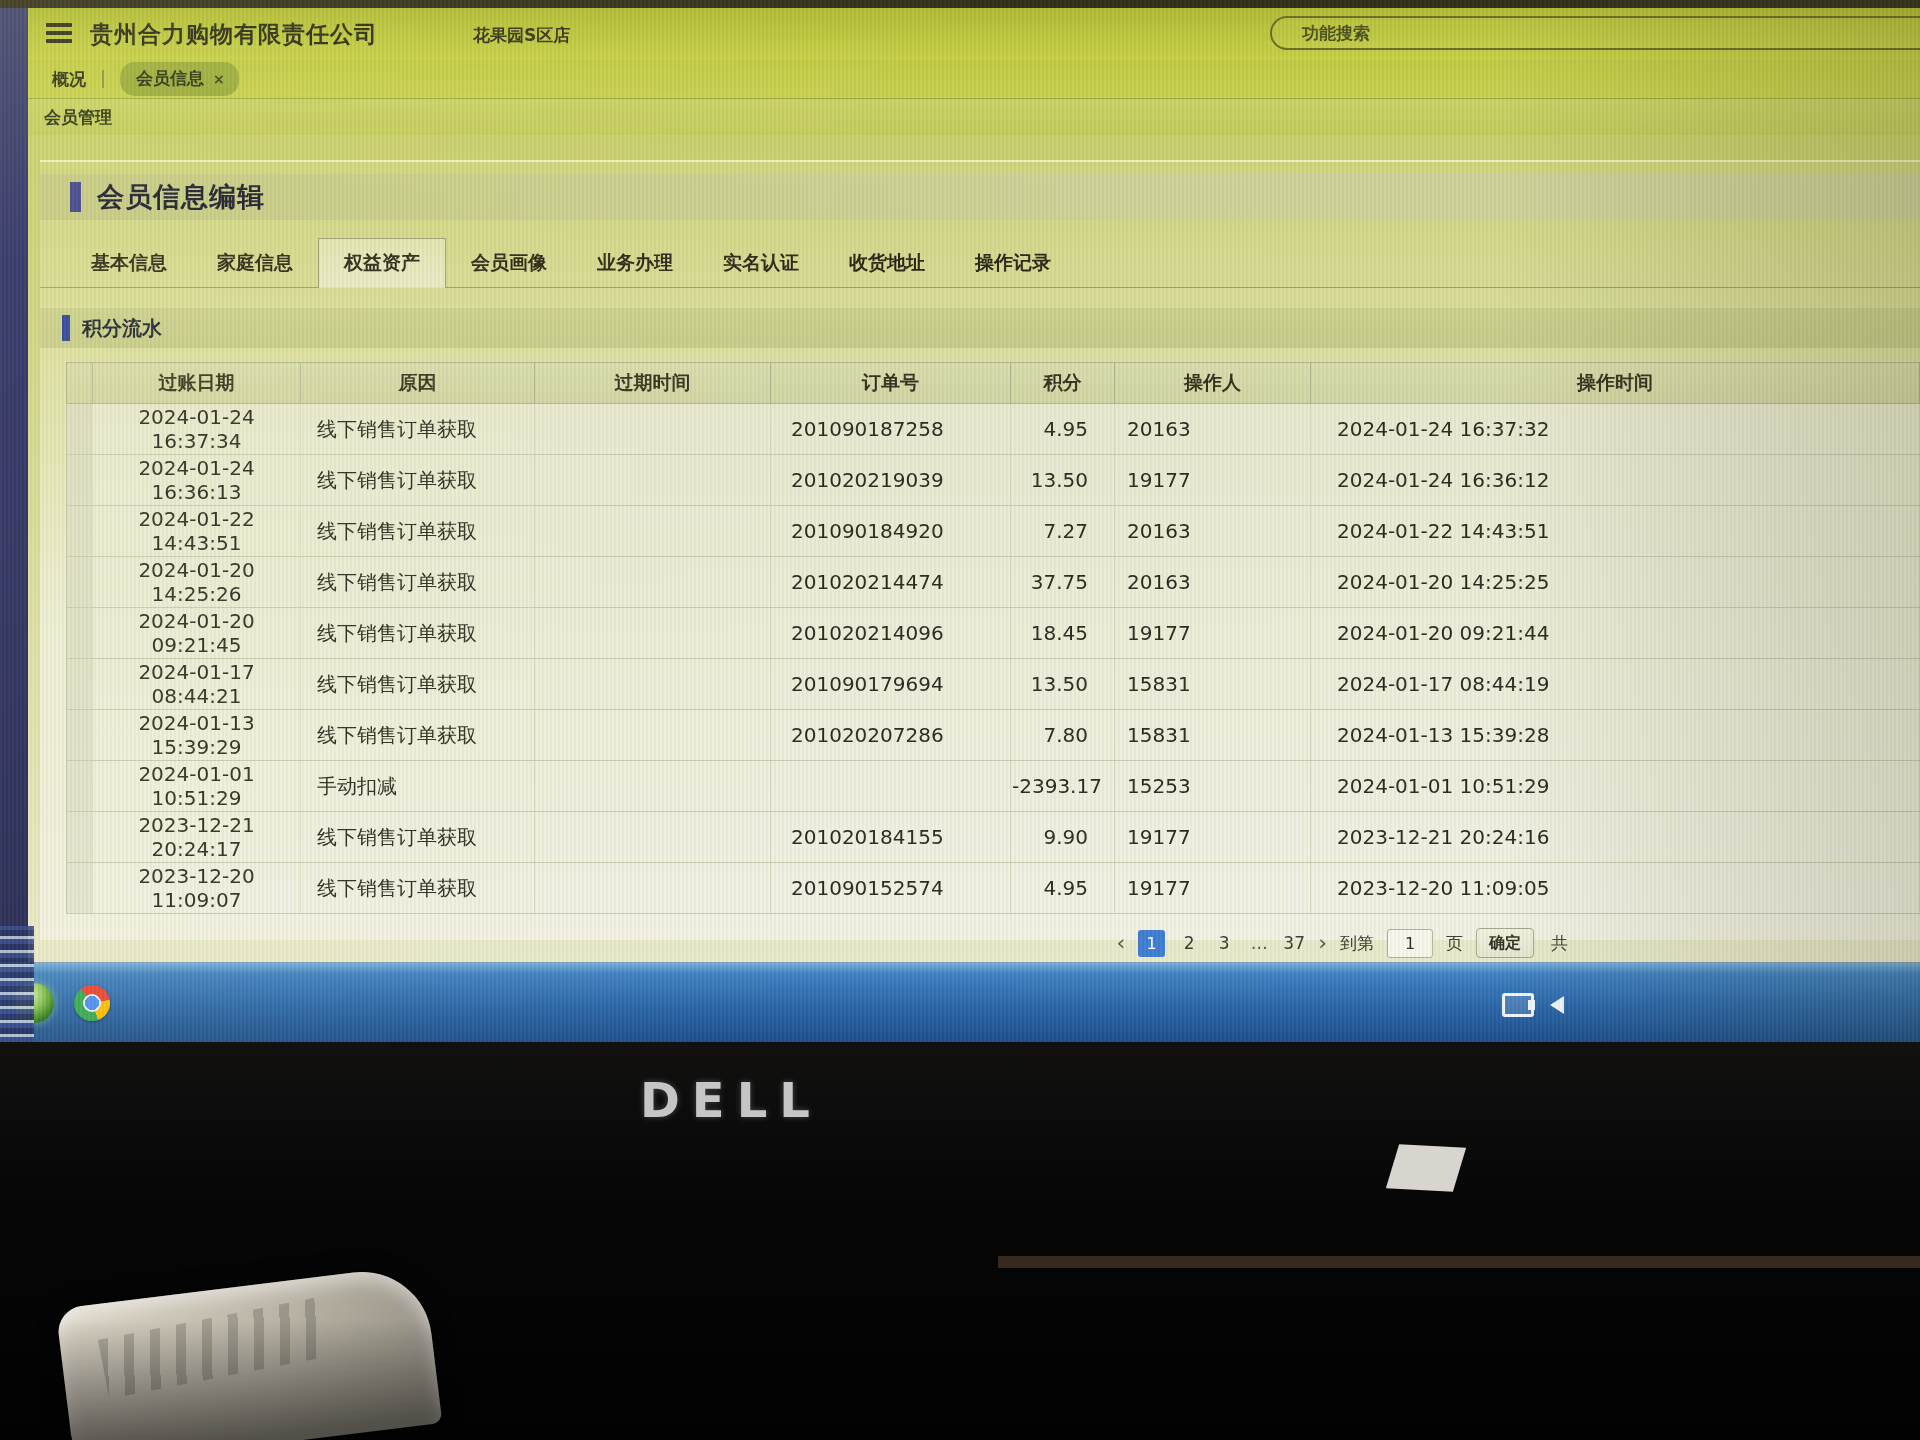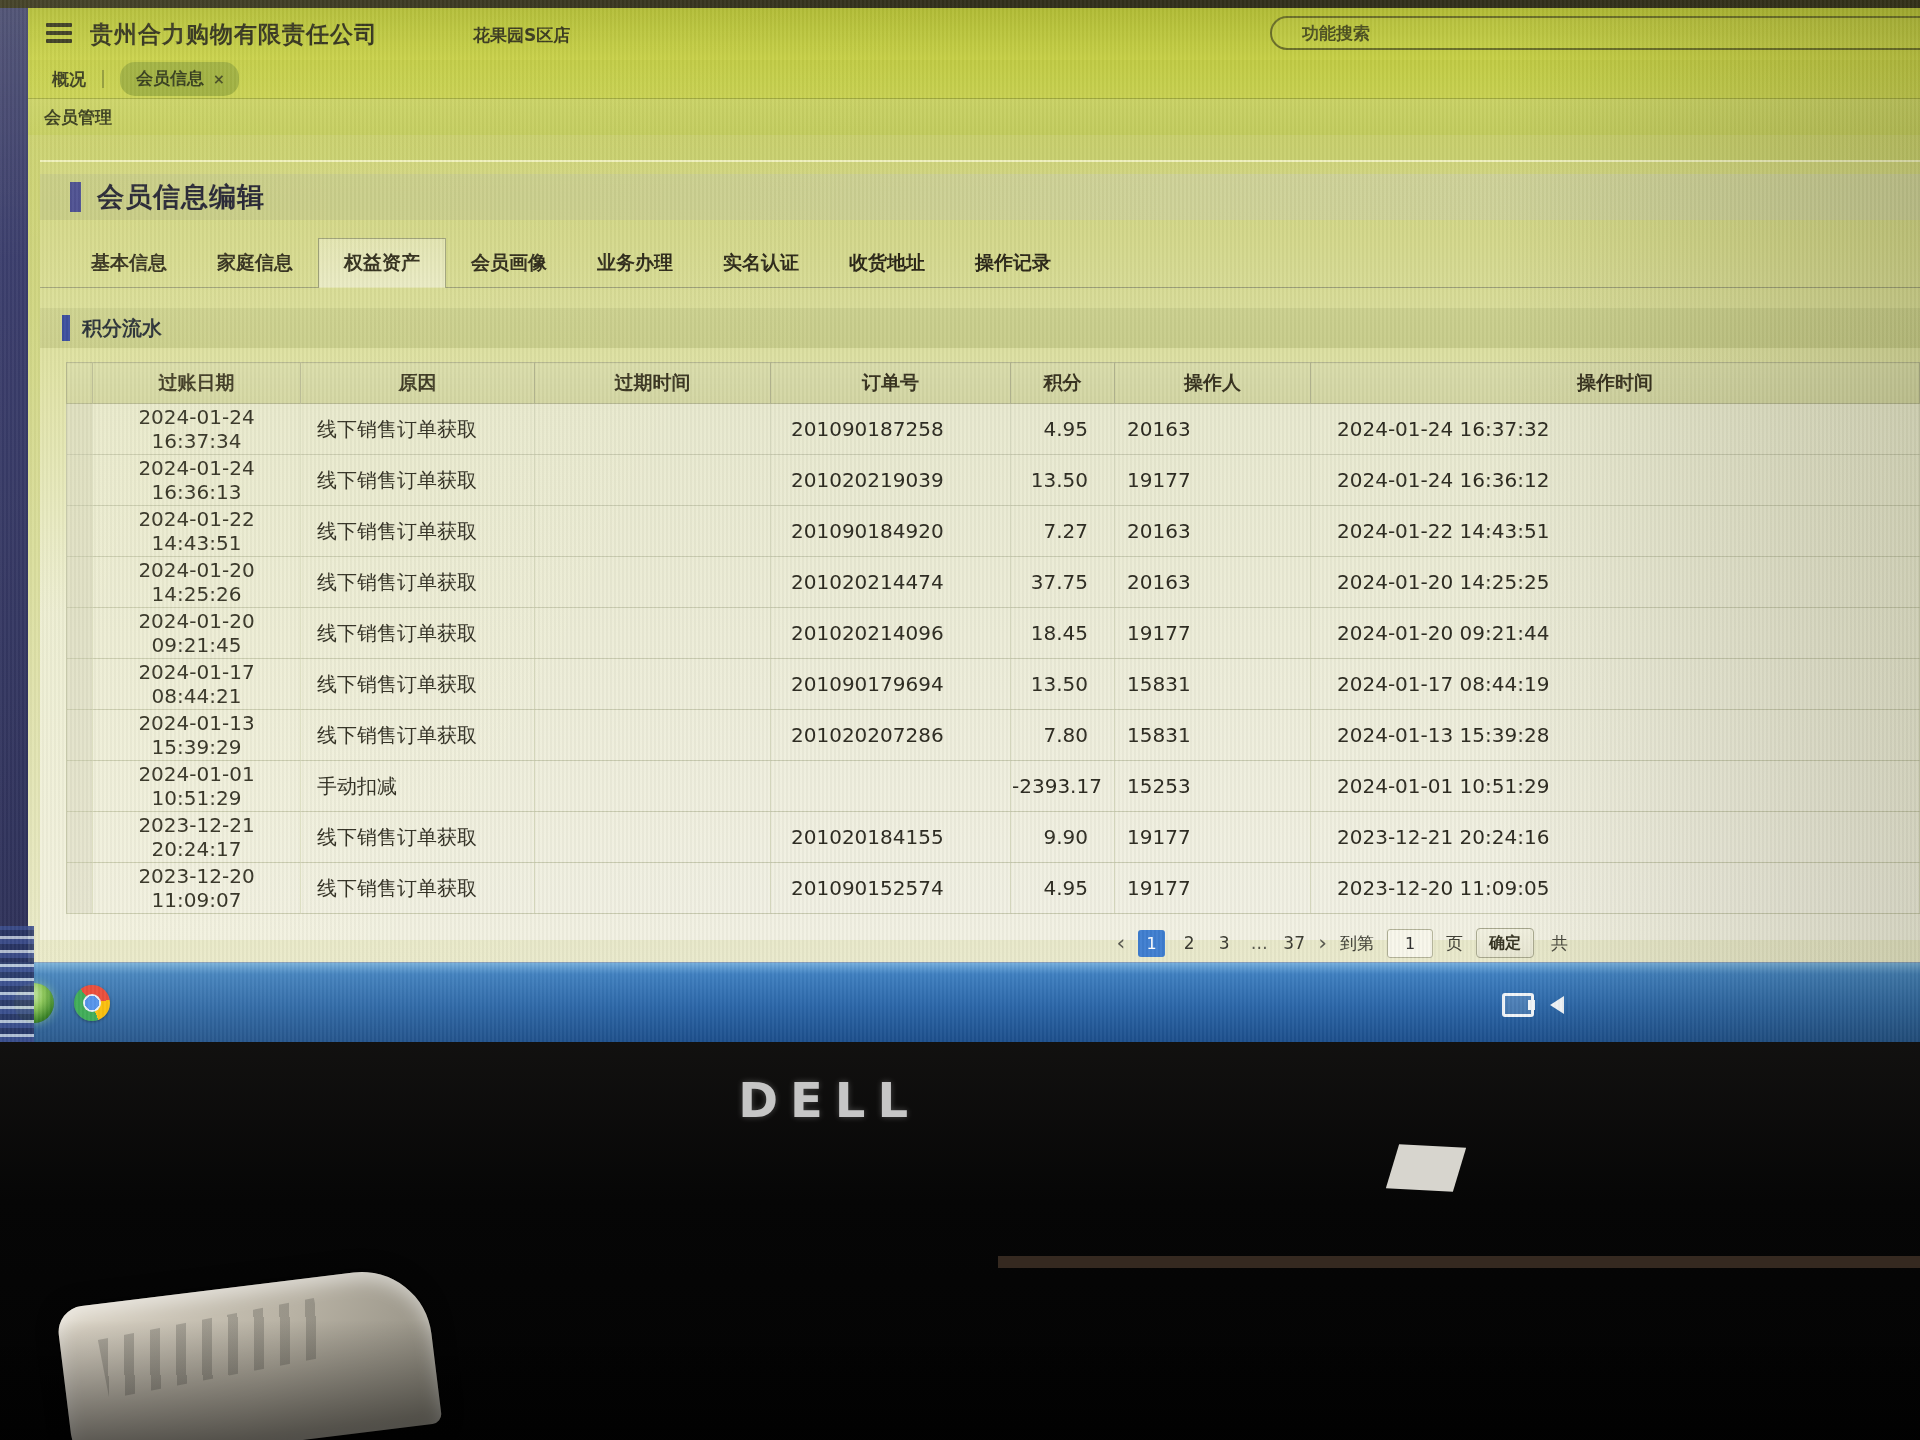--- a/index.html
+++ b/index.html
@@ -111,21 +111,21 @@
   .screen-glare{position:absolute;inset:0;pointer-events:none;
     background:
       repeating-linear-gradient(90deg,rgba(255,255,255,0.035) 0 2px,rgba(0,0,0,0.03) 2px 4px),
       linear-gradient(105deg,rgba(255,255,170,0.10),rgba(0,0,0,0) 45%),
       linear-gradient(to right,rgba(0,0,0,0) 78%,rgba(55,55,10,0.16)),
       linear-gradient(to bottom,rgba(255,255,140,0.10),rgba(0,0,0,0) 25%);}
 
   
   .bezel{position:absolute;left:0;top:1042px;width:100%;height:398px;
     background:linear-gradient(#121110,#060606 40%,#030303);}
-  .dell-logo{position:absolute;left:640px;top:30px;width:280px;text-align:right;
+  .dell-logo{position:absolute;left:640px;top:30px;width:280px;text-align:left;
     font-size:48px;font-weight:bold;color:#c6c6c6;letter-spacing:12px;
     text-shadow:0 0 6px rgba(255,255,255,0.25);}
   .stand-label{position:absolute;left:1392px;top:104px;width:68px;height:44px;background:#e9e7e0;
     transform:skewX(-14deg) rotate(3deg);opacity:.92;}
   .desk-strip{position:absolute;left:52%;right:0;top:214px;height:12px;background:#5d4736;opacity:.55;}
   .bag{position:absolute;left:64px;bottom:-6px;width:370px;height:160px;
     background:linear-gradient(120deg,#ddd6c8,#b8b2a4 55%,#8e8a7e);
     border-radius:26px 70px 10px 34px;transform:rotate(-7deg);
     box-shadow:inset 0 8px 18px rgba(255,255,255,0.5),0 0 20px rgba(0,0,0,0.6);}
   .bag::after{content:"";position:absolute;left:40px;top:28px;width:220px;height:60px;

